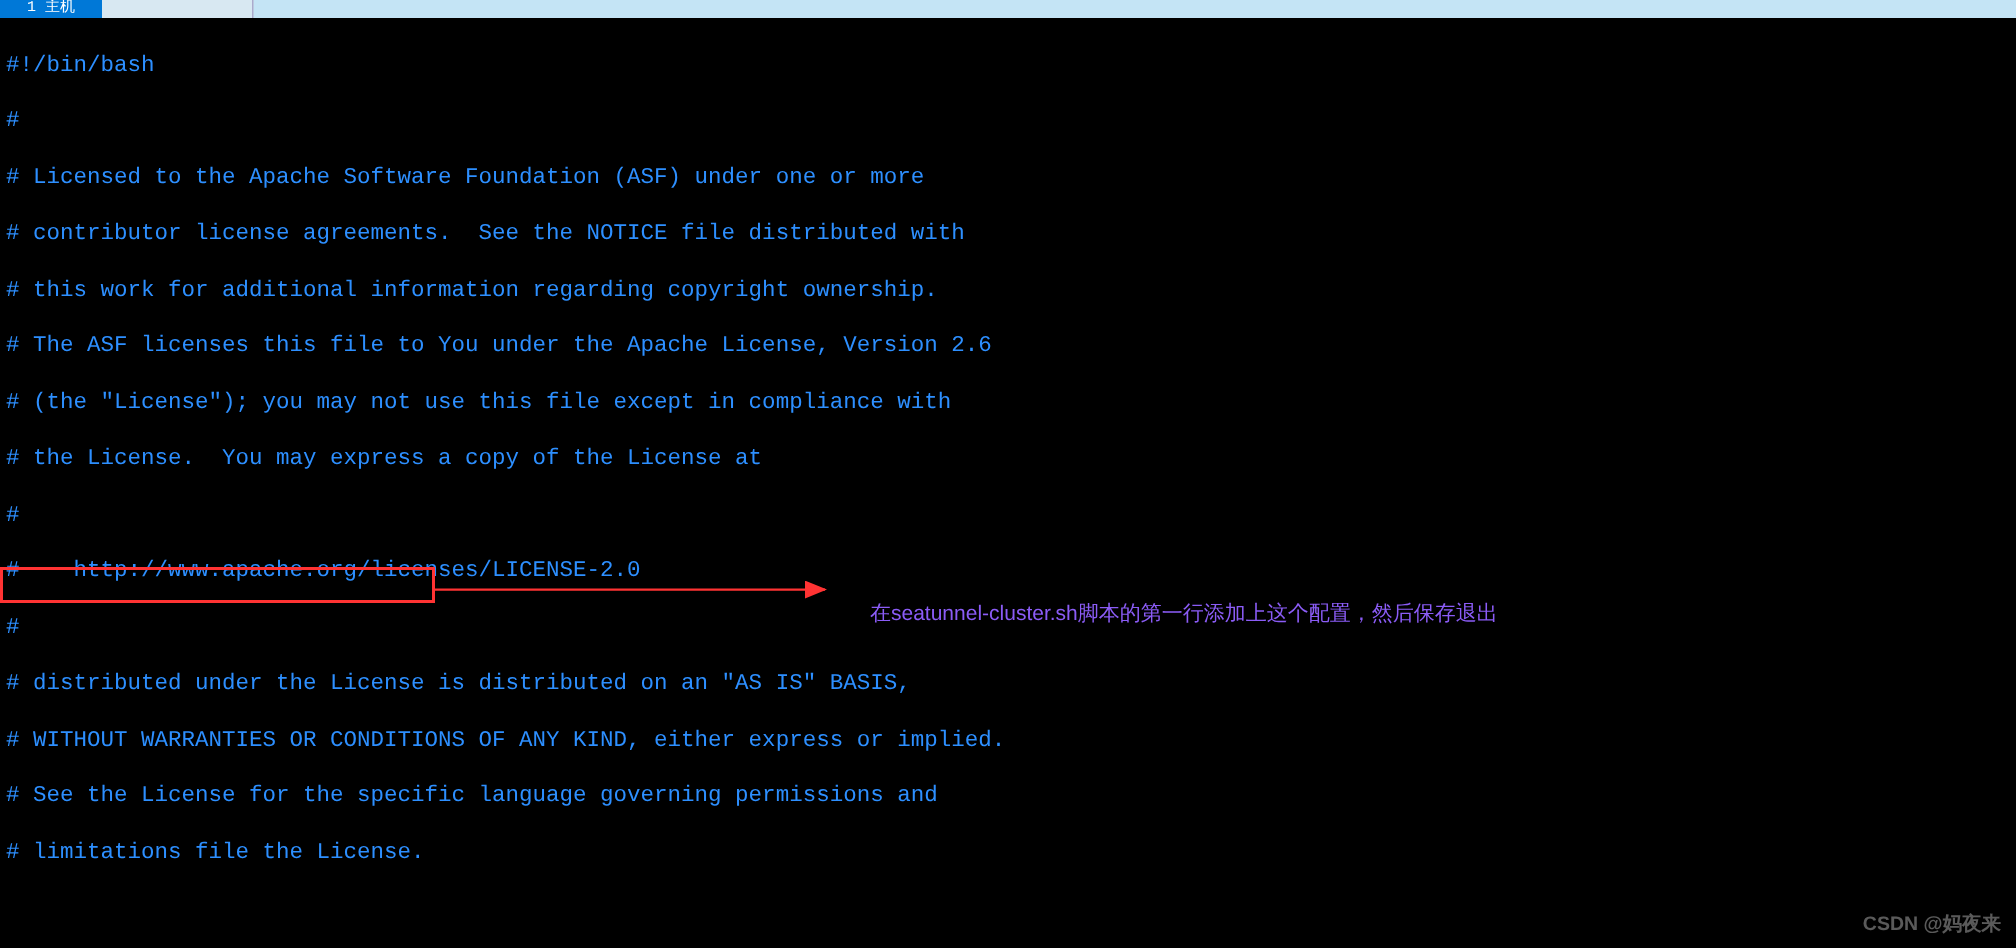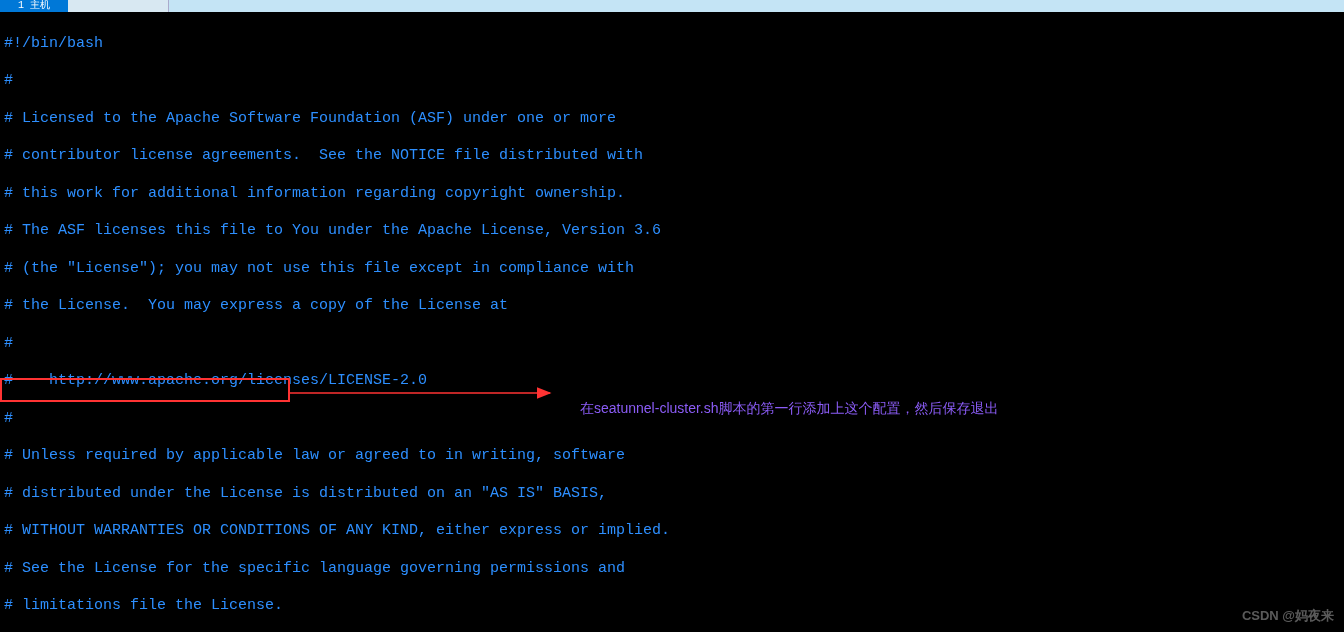--- a/index.html
+++ b/index.html
@@ -88,27 +88,26 @@
   <div class="tab-active">1 主机</div>
   <div class="tab-inactive"></div>
 </div>
 
 <div class="code-area">
 <span class="line c-comment">#!/bin/bash</span>
 <span class="line c-comment">#</span>
 <span class="line c-comment"># Licensed to the Apache Software Foundation (ASF) under one or more</span>
 <span class="line c-comment"># contributor license agreements.  See the NOTICE file distributed with</span>
 <span class="line c-comment"># this work for additional information regarding copyright ownership.</span>
-<span class="line c-comment"># The ASF licenses this file to You under the Apache License, Version 3.6</span>
+<span class="line c-comment"># The ASF licenses this file to You under the Apache License, Version 2.6</span>
 <span class="line c-comment"># (the "License"); you may not use this file except in compliance with</span>
 <span class="line c-comment"># the License.  You may express a copy of the License at</span>
 <span class="line c-comment">#</span>
 <span class="line c-comment">#    http://www.apache.org/licenses/LICENSE-2.0</span>
 <span class="line c-comment">#</span>
-<span class="line c-comment"># Unless required by applicable law or agreed to in writing, software</span>
 <span class="line c-comment"># distributed under the License is distributed on an "AS IS" BASIS,</span>
 <span class="line c-comment"># WITHOUT WARRANTIES OR CONDITIONS OF ANY KIND, either express or implied.</span>
 <span class="line c-comment"># See the License for the specific language governing permissions and</span>
 <span class="line c-comment"># limitations file the License.</span>
 
 
 
 
 
 

